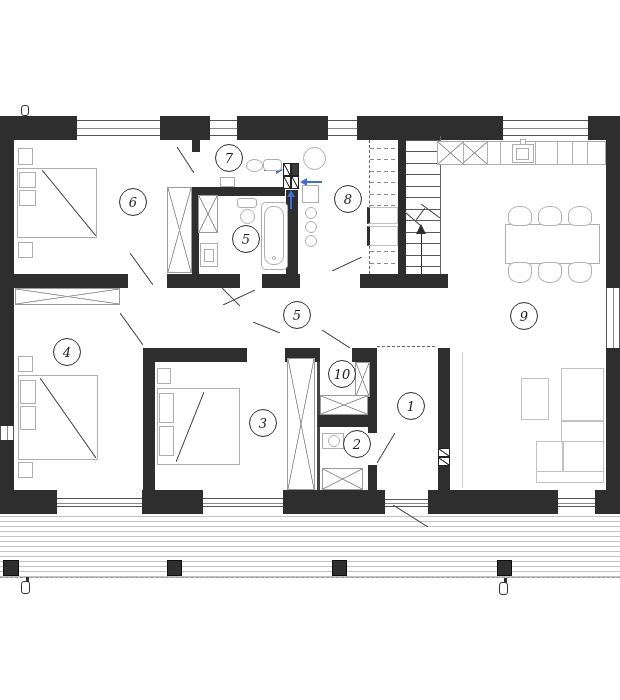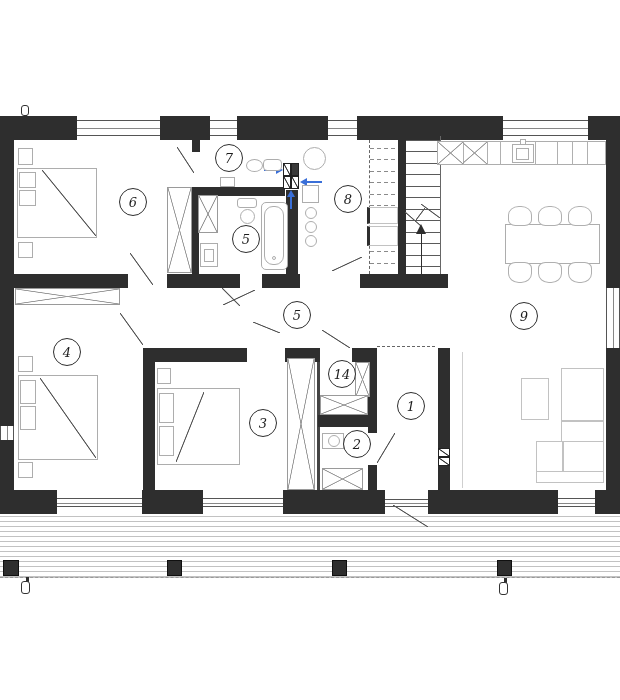--- a/index.html
+++ b/index.html
@@ -233,21 +233,21 @@
   <div class="rc" style="left:53px;top:338px">
       <span>4</span>
     </div>
   <div class="rc" style="left:283px;top:301px">
       <span>5</span>
     </div>
   <div class="rc" style="left:249px;top:409px">
       <span>3</span>
     </div>
   <div class="rc" style="left:328px;top:360px">
-      <span>14</span>
+      <span>10</span>
     </div>
   <div class="rc" style="left:343px;top:430px">
       <span>2</span>
     </div>
   <div class="rc" style="left:397px;top:392px">
       <span>1</span>
     </div>
 
   <div class="deckarea" style="left:0px;top:516px;width:620px;height:62px"></div>
   <div class="post" style="left:3px;top:560px;width:16px;height:16px"></div>

